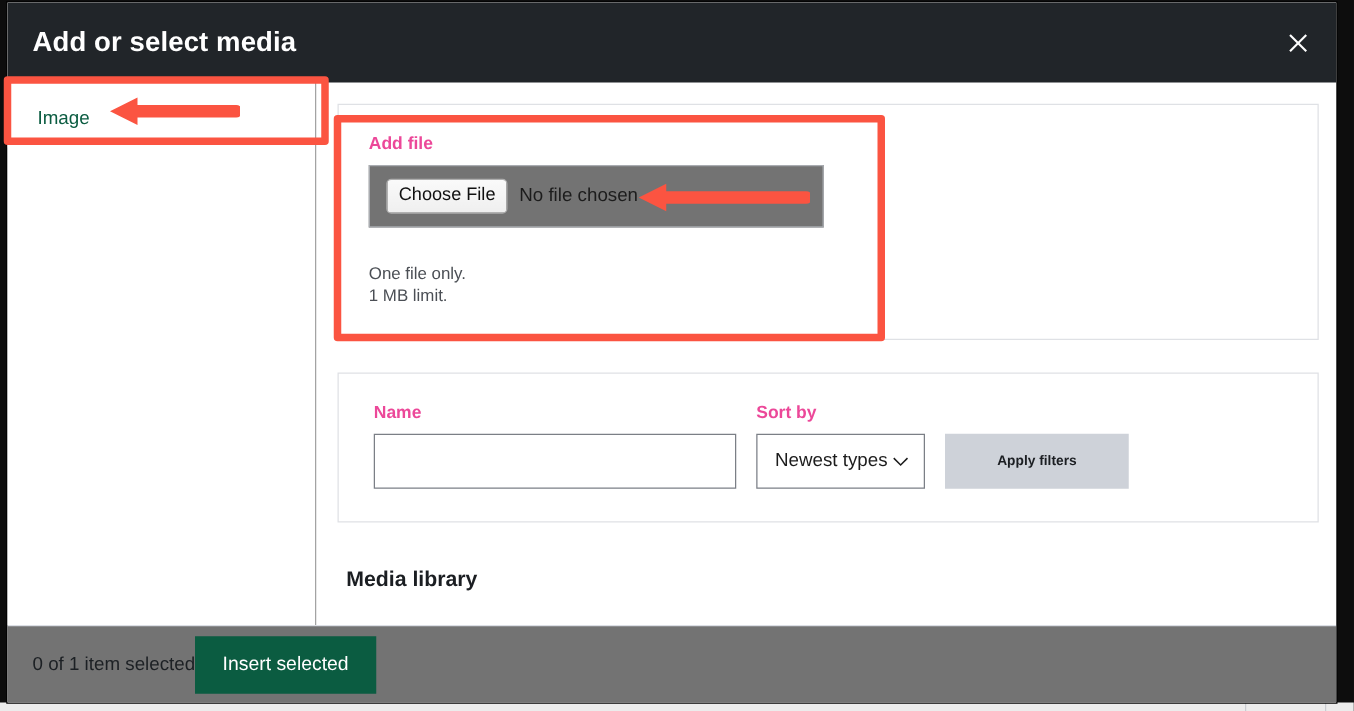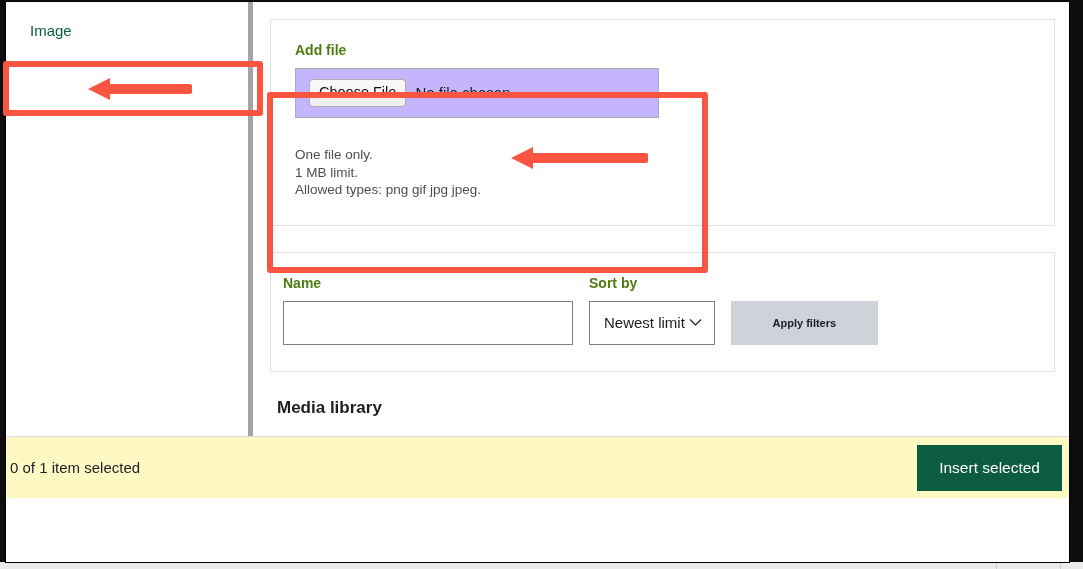--- a/index.html
+++ b/index.html
@@ -84,21 +84,21 @@
   .close-btn svg { display: block; }
 
   
   .modal-body {
     display: flex;
     height: 434px;
     background: #ffffff;
   }
   .sidebar {
     width: 247px;
-    border-right: 5px solid #a3a3a3;
+    border-right: 1px solid #a3a3a3;
     box-sizing: border-box;
     background: #ffffff;
     padding-top: 6px;
   }
   .sidebar-item {
     padding: 13px 24px;
     font-size: 15px;
     color: #2b2b2b;
     cursor: pointer;
     line-height: 20px;
@@ -118,38 +118,38 @@
   .panel {
     border: 1px solid #dfe1e5;
     background: #ffffff;
     box-sizing: border-box;
   }
   .panel.upload {
     padding: 22px 24px 26px 24px;
     margin-bottom: 26px;
   }
   .panel.filters {
-    padding: 22px 24px 26px 12px;
-    margin-bottom: 26px;
+    padding: 22px 24px 26px 28px;
+    margin-bottom: 36px;
   }
 
   .field-label {
     font-size: 14px;
     font-weight: bold;
-    color: #4d7c0f;
+    color: #ec4899;
     margin-bottom: 9px;
     line-height: 17px;
   }
 
   .file-input-box {
     width: 364px;
     height: 50px;
     border: 1px solid #a9acb1;
     box-sizing: border-box;
-    background: #c4b5fd;
+    background: #737373;
     display: flex;
     align-items: center;
     padding-left: 13px;
     cursor: default;
   }
   .choose-file-btn {
     font-family: "Liberation Sans", sans-serif;
     font-size: 14.5px;
     color: #101010;
     background: linear-gradient(#fafafa, #efefef);
@@ -228,26 +228,26 @@
     font-size: 17px;
     font-weight: bold;
     color: #1b1e22;
     padding-left: 7px;
     margin-top: 2px;
   }
 
   
   .modal-footer {
     height: 62px;
-    background: #fef9c3;
+    background: #737373;
     border-top: 1px solid #dcdfe5;
     display: flex;
     align-items: center;
-    justify-content: space-between;
-    padding: 0 7px 0 4px;
+    justify-content: flex-start;
+    padding: 0 7px 0 20px;
     box-sizing: border-box;
   }
   .selection-status {
     font-size: 15px;
     color: #1c2024;
     line-height: 18px;
   }
   .insert-btn {
     background: #0b5c41;
     color: #ffffff;
@@ -280,54 +280,62 @@
 
 <div class="page-bg">
   <div class="bg-ghost-row"></div>
   <div class="bg-ghost-line" style="left:996px;"></div>
   <div class="bg-ghost-line" style="left:1060px;"></div>
 
 </div>
 
 <div class="modal">
 
+  <div class="modal-header">
+    <div class="modal-title">Add or select media</div>
+    <button class="close-btn" aria-label="Close">
+      <svg width="17" height="17" viewBox="0 0 17 17">
+        <line x1="2" y1="2" x2="15" y2="15" stroke="#ffffff" stroke-width="1.7"></line>
+        <line x1="15" y1="2" x2="2" y2="15" stroke="#ffffff" stroke-width="1.7"></line>
+      </svg>
+    </button>
+  </div>
 
   <div class="modal-body">
 
     <div class="sidebar">
       <div class="sidebar-item active">
         <span>Image</span>
       </div>
     </div>
 
     <div class="content">
 
       <div class="panel upload">
         <div class="field-label">Add file</div>
         <div class="file-input-box">
           <button class="choose-file-btn">Choose File</button>
           <span class="file-status">No file chosen</span>
         </div>
         <div class="help-lines">
           <div class="help-line">One file only.</div>
           <div class="help-line">1 MB limit.</div>
-          <div class="help-line">Allowed types: png gif jpg jpeg.</div>
         </div>
       </div>
 
       <div class="panel filters">
         <div class="filters-row">
           <div class="filter-col">
             <div class="field-label">Name</div>
             <input class="text-input" type="text" placeholder="" style="">
           </div>
           <div class="filter-col">
             <div class="field-label">Sort by</div>
             <div class="select-box">
-              <span class="select-value">Newest limit</span>
+              <span class="select-value">Newest types</span>
               <svg class="chevron" width="13" height="9" viewBox="0 0 13 9">
                 <path d="M1 1.5 L6.5 7 L12 1.5" fill="none" stroke="#1c1c1c" stroke-width="1.2"></path>
               </svg>
             </div>
           </div>
           <button class="apply-btn">Apply filters</button>
         </div>
       </div>
 
       <div class="library-heading">Media library</div>

